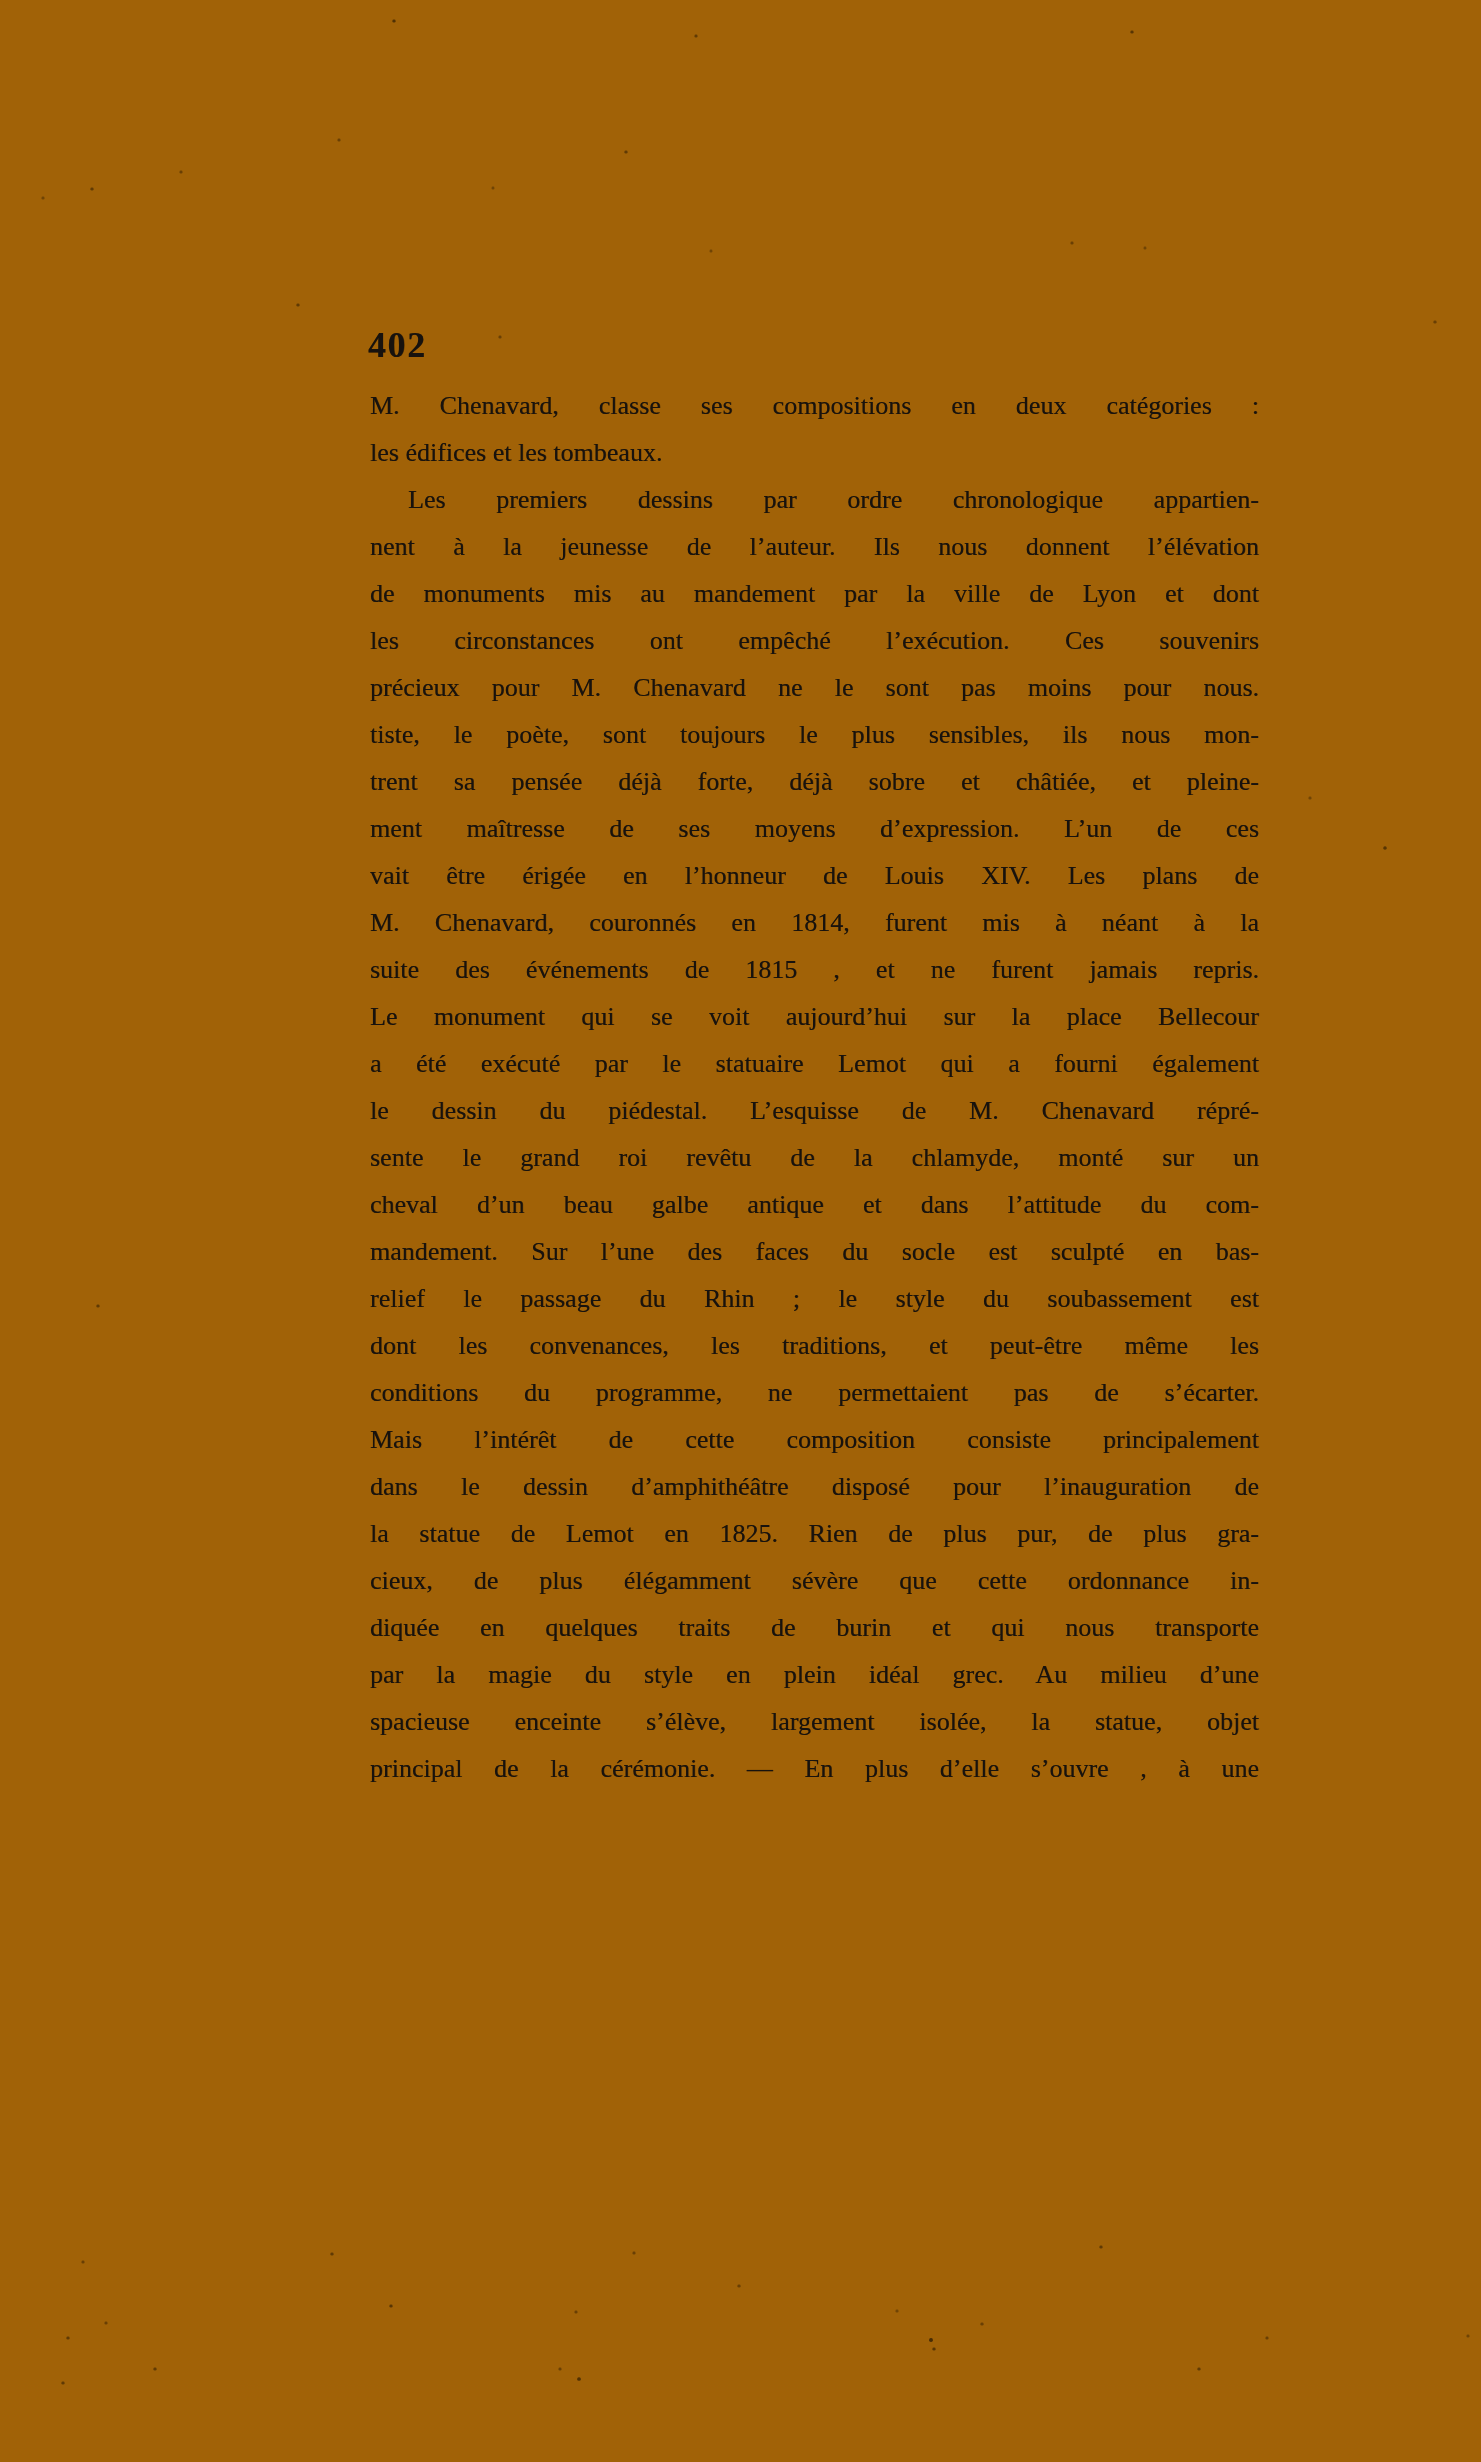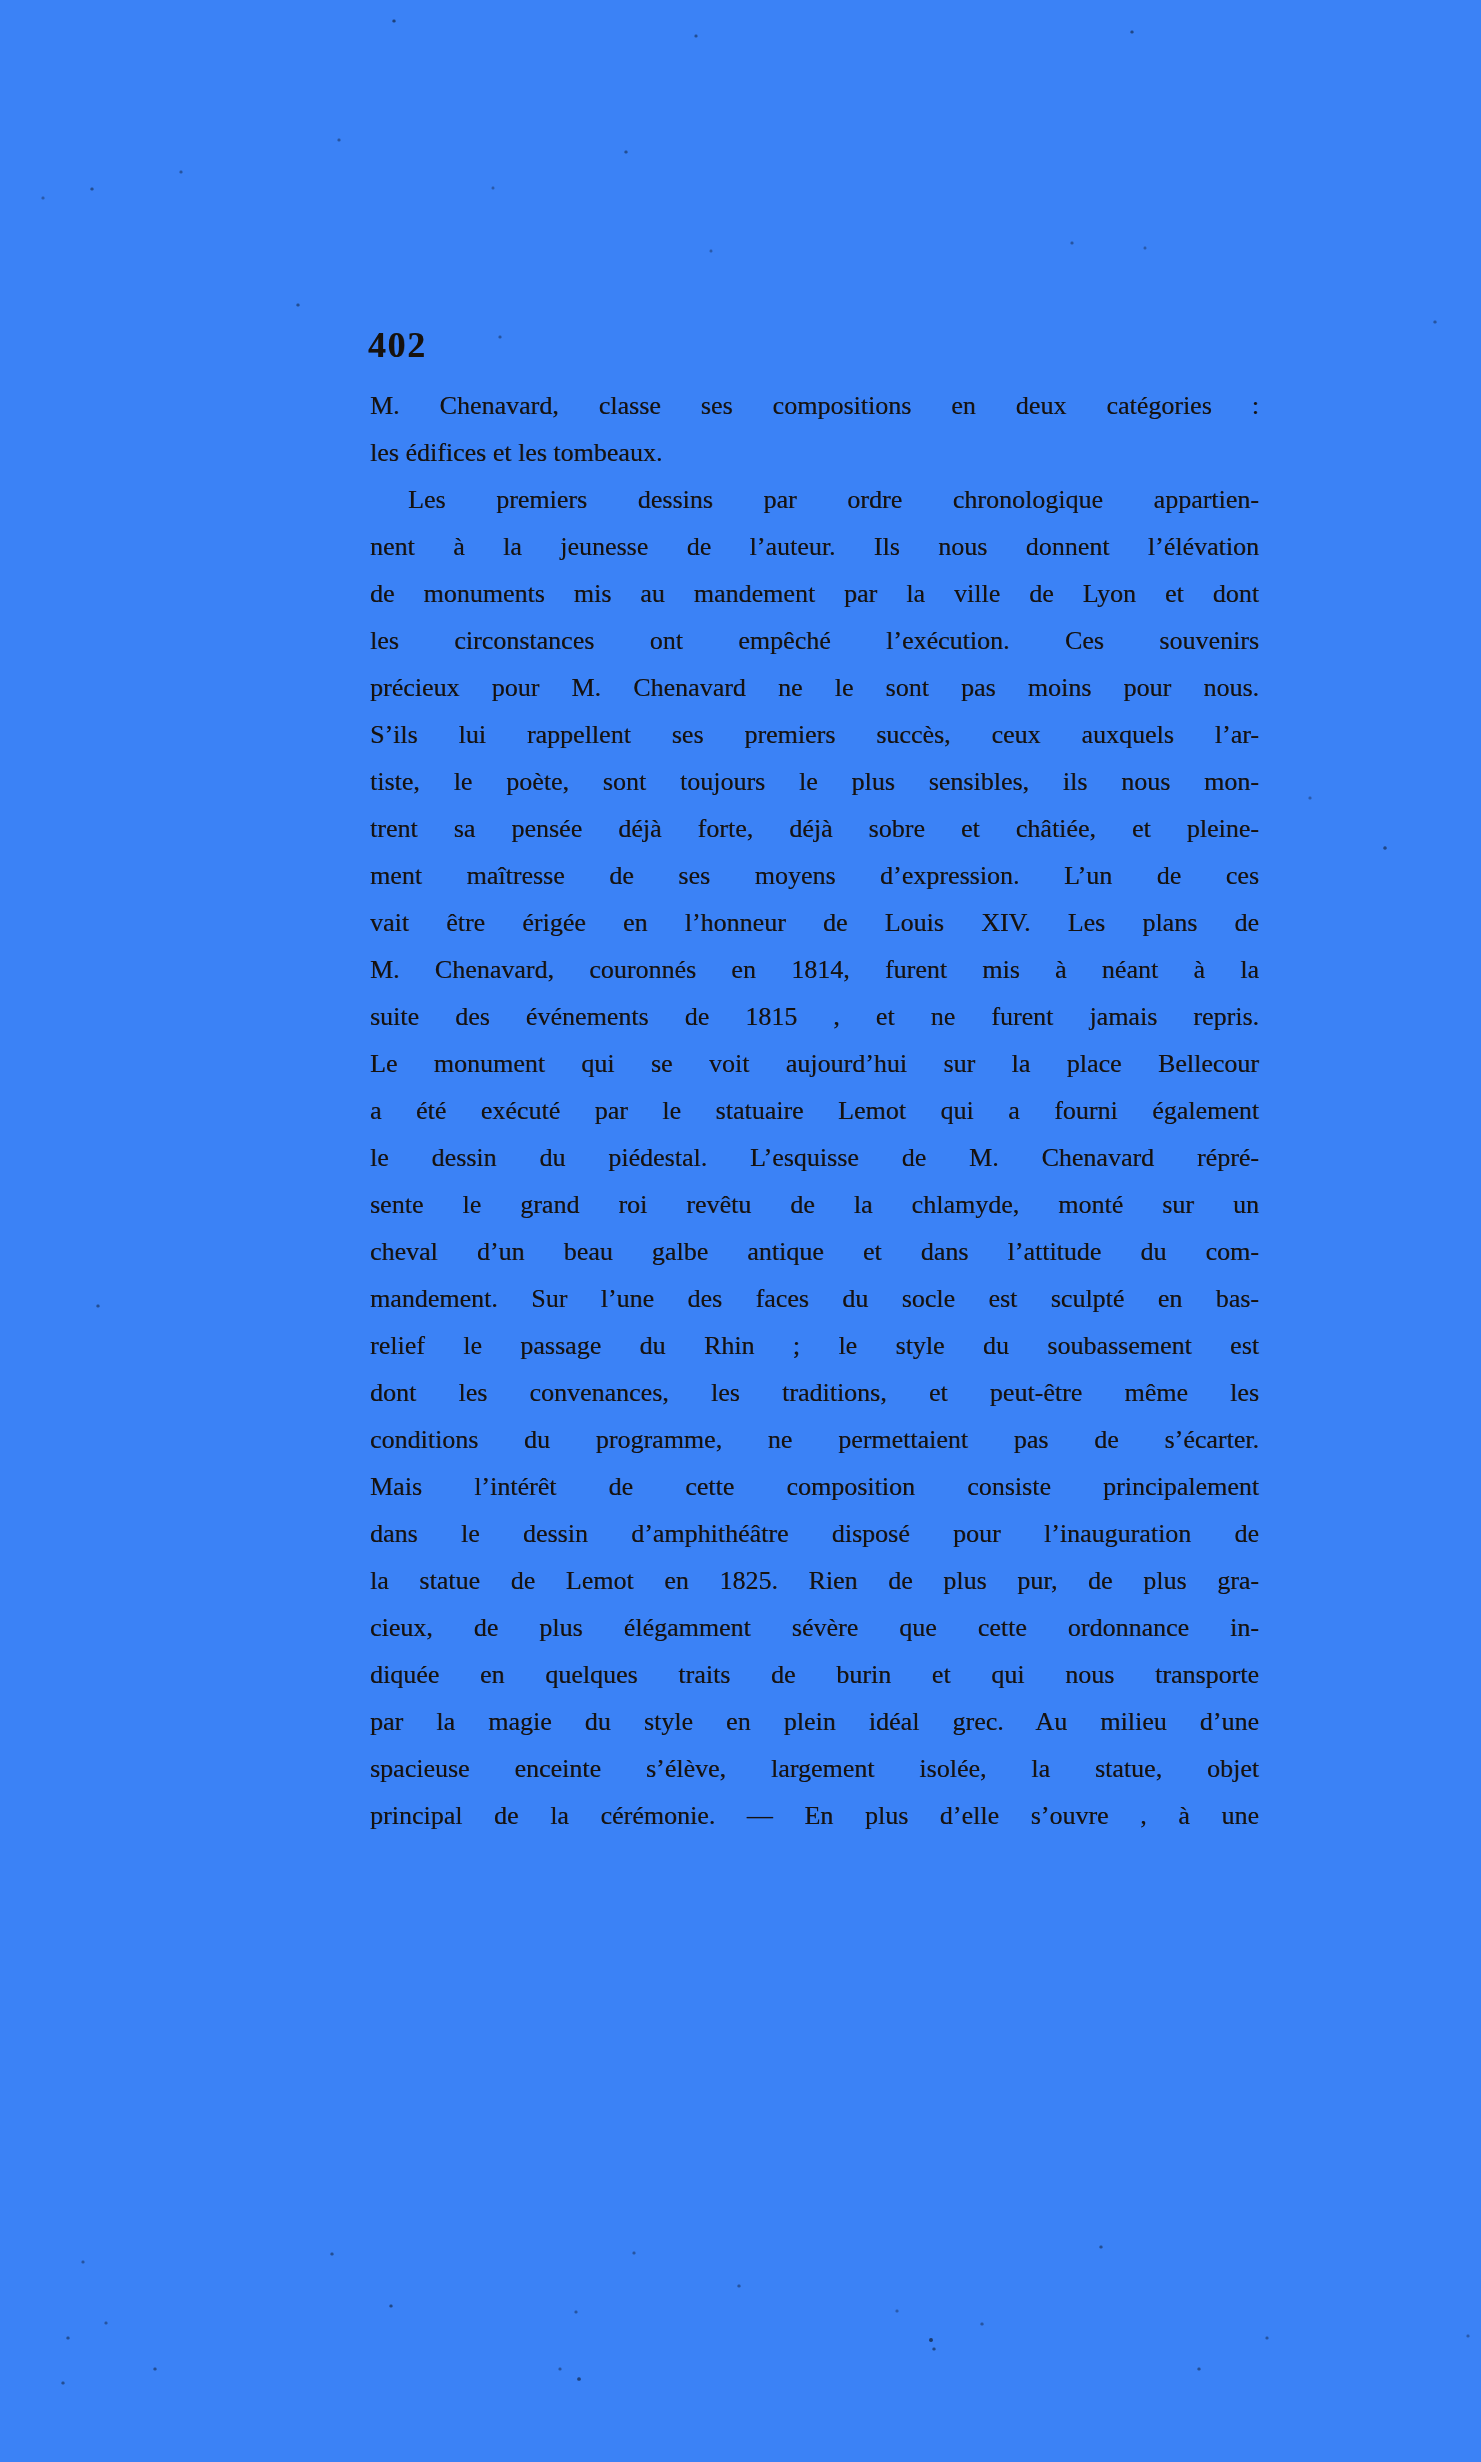--- a/index.html
+++ b/index.html
@@ -4,21 +4,21 @@
 <style>
   html, body {
     margin: 0;
     padding: 0;
     background: #ffffff;
   }
   .page {
     position: relative;
     width: 1481px;
     height: 2462px;
-    background: #3b82f6;
+    background: #a16207;
     overflow: hidden;
     font-family: "Liberation Serif", "DejaVu Serif", serif;
     color: #17120e;
   }
   
   .pagenum {
     position: absolute;
     left: 368px;
     top: 327px;
     font-size: 36px;
@@ -118,21 +118,20 @@
   <div class="pagenum">402</div>
 
   <div class="textblock">
     <div class="line">M. Chenavard, classe ses compositions en deux catégories :</div>
     <div class="line par-end">les édifices et les tombeaux.</div>
     <div class="line indent">Les premiers dessins par ordre chronologique appartien-</div>
     <div class="line">nent à la jeunesse de l’auteur. Ils nous donnent l’élévation</div>
     <div class="line">de monuments mis au mandement par la ville de Lyon et dont</div>
     <div class="line">les circonstances ont empêché l’exécution. Ces souvenirs</div>
     <div class="line">précieux pour M. Chenavard ne le sont pas moins pour nous.</div>
-    <div class="line">S’ils lui rappellent ses premiers succès, ceux auxquels l’ar-</div>
     <div class="line">tiste, le poète, sont toujours le plus sensibles, ils nous mon-</div>
     <div class="line">trent sa pensée déjà forte, déjà sobre et châtiée, et pleine-</div>
     <div class="line">ment maîtresse de ses moyens d’expression. L’un de ces</div>
     <div class="line">vait être érigée en l’honneur de Louis XIV. Les plans de</div>
     <div class="line">M. Chenavard, couronnés en 1814, furent mis à néant à la</div>
     <div class="line">suite des événements de 1815 , et ne furent jamais repris.</div>
     <div class="line">Le monument qui se voit aujourd’hui sur la place Bellecour</div>
     <div class="line">a été exécuté par le statuaire Lemot qui a fourni également</div>
     <div class="line">le dessin du piédestal. L’esquisse de M. Chenavard répré-</div>
     <div class="line">sente le grand roi revêtu de la chlamyde, monté sur un</div>

